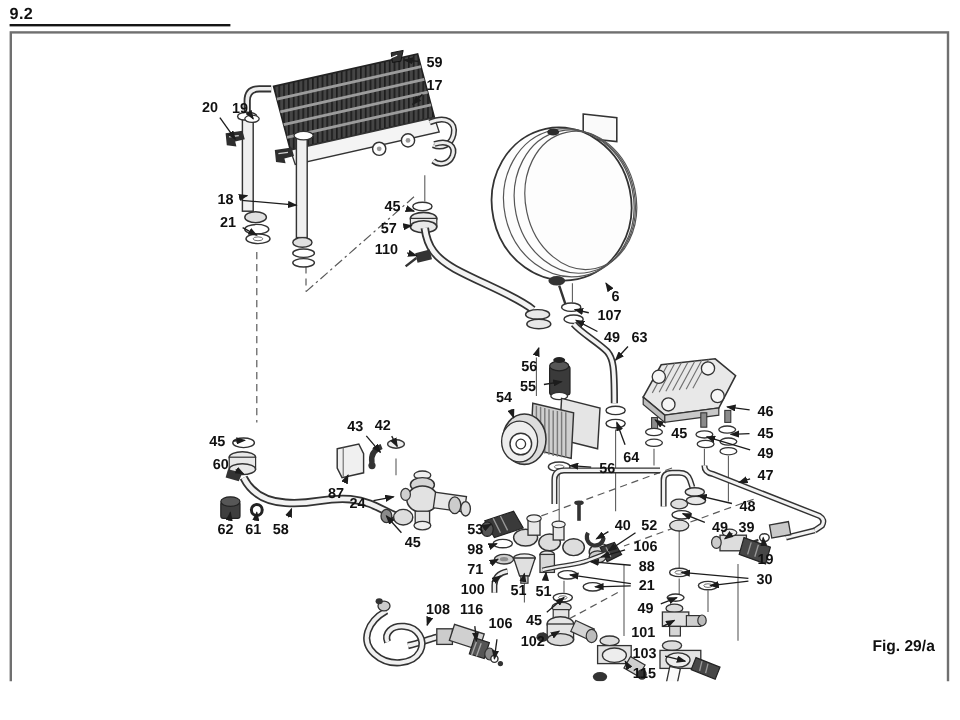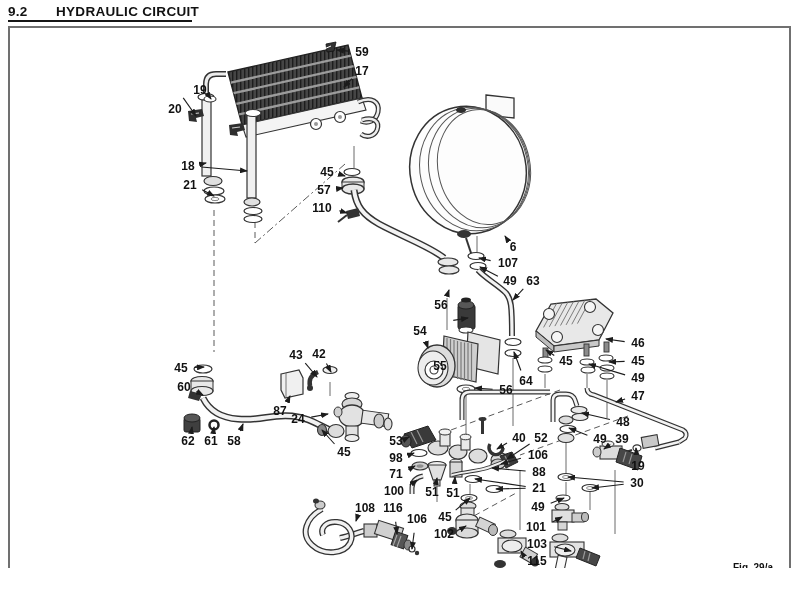--- a/index.html
+++ b/index.html
@@ -6,30 +6,29 @@
   .page{position:relative;width:800px;height:568px;background:#fff;overflow:hidden;
         font-family:"Liberation Sans",sans-serif;color:#111;}
   .hdr{position:absolute;top:4px;font-size:13.5px;font-weight:bold;letter-spacing:.3px;white-space:nowrap;}
   #sec{left:8px;} #ttl{left:56px;}
   .hdr-underline{position:absolute;left:8px;top:20px;width:184px;height:2px;background:#151515;}
   .frame{position:absolute;left:8px;top:26px;width:783px;height:553px;
          border:2px solid #707070;box-sizing:border-box;background:#fff;}
   svg.diagram{position:absolute;left:0;top:0;}
   .callout{position:absolute;transform:translate(-50%,-50%);
            font-size:12px;font-weight:bold;color:#111;white-space:nowrap;line-height:1;}
-  .figlabel{position:absolute;left:753px;top:567px;transform:translate(-50%,-50%);
-            font-size:10px;font-weight:bold;white-space:nowrap;}
+  .figlabel{position:absolute;left:753px;top:538px;transform:translate(-50%,-50%);
+            font-size:13px;font-weight:bold;white-space:nowrap;}
 </style>
 </head>
 <body>
 
 <div class="page">
 
   <span class="hdr" id="sec">9.2</span>
-  <span class="hdr" id="ttl">HYDRAULIC CIRCUIT</span>
   <div class="hdr-underline"></div>
   <div class="frame"></div>
 
   <svg class="diagram" width="800" height="600" viewBox="0 0 800 600">
     <defs>
       <marker id="arw" markerWidth="8" markerHeight="6" refX="7" refY="3" orient="auto" markerUnits="userSpaceOnUse">
         <path d="M0,0 L8,3 L0,6 Z" fill="#1c1c1c"></path>
       </marker>
       <pattern id="fins" width="4" height="8" patternUnits="userSpaceOnUse">
         <rect width="4" height="8" fill="#454545"></rect>
@@ -405,33 +404,33 @@
         <line x1="460.5403642533965" y1="529.2456705063378" x2="466" y2="526" stroke="#1c1c1c" stroke-width="1.1" marker-end="url(#arw)"></line>
         <line x1="357.13841995766063" y1="517.507058257293" x2="356" y2="521" stroke="#1c1c1c" stroke-width="1.1" marker-end="url(#arw)"></line>
         <line x1="395.6762064428694" y1="521.7502270577154" x2="397" y2="534" stroke="#1c1c1c" stroke-width="1.1" marker-end="url(#arw)"></line>
         <line x1="414.1065778234257" y1="532.7227122683528" x2="412" y2="549" stroke="#1c1c1c" stroke-width="1.1" marker-end="url(#arw)"></line>
       </g>
   </svg>
 
   <div id="callouts">
       <div class="callout" style="left: 362px; top: 52px;">59</div>
       <div class="callout" style="left: 362px; top: 71px;">17</div>
-      <div class="callout" style="left: 175px; top: 89px; margin-top: 20px;">20</div>
+      <div class="callout" style="left: 175px; top: 89px;">20</div>
       <div class="callout" style="left: 200px; top: 90px;">19</div>
       <div class="callout" style="left: 188px; top: 166px;">18</div>
       <div class="callout" style="left: 190px; top: 185px;">21</div>
       <div class="callout" style="left: 327px; top: 172px;">45</div>
       <div class="callout" style="left: 324px; top: 190px;">57</div>
       <div class="callout" style="left: 322px; top: 208px;">110</div>
       <div class="callout" style="left: 513px; top: 247px;">6</div>
       <div class="callout" style="left: 508px; top: 263px;">107</div>
       <div class="callout" style="left: 510px; top: 281px;">49</div>
       <div class="callout" style="left: 533px; top: 281px;">63</div>
       <div class="callout" style="left: 441px; top: 305px;">56</div>
-      <div class="callout" style="left: 440px; top: 322px; margin-top: 44px;">55</div>
+      <div class="callout" style="left: 440px; top: 322px;">55</div>
       <div class="callout" style="left: 420px; top: 331px;">54</div>
       <div class="callout" style="left: 638px; top: 343px;">46</div>
       <div class="callout" style="left: 566px; top: 361px;">45</div>
       <div class="callout" style="left: 638px; top: 361px;">45</div>
       <div class="callout" style="left: 638px; top: 378px;">49</div>
       <div class="callout" style="left: 526px; top: 381px;">64</div>
       <div class="callout" style="left: 506px; top: 390px;">56</div>
       <div class="callout" style="left: 638px; top: 396px;">47</div>
       <div class="callout" style="left: 296px; top: 355px;">43</div>
       <div class="callout" style="left: 319px; top: 354px;">42</div>

